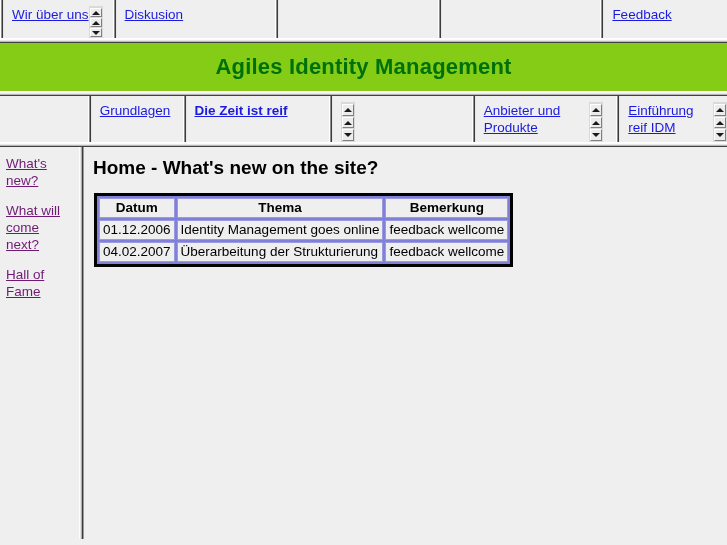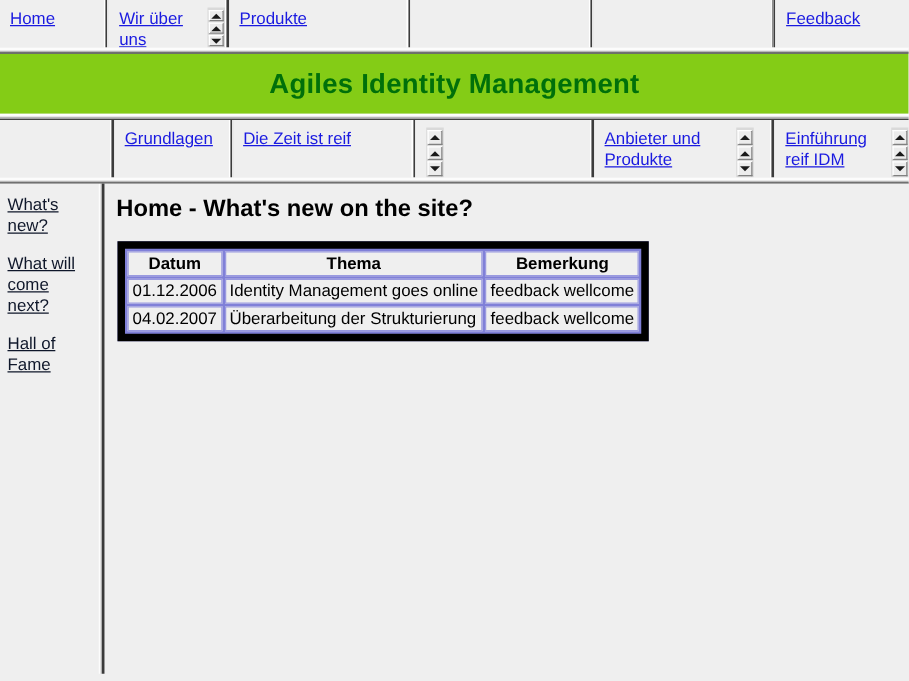--- a/index.html
+++ b/index.html
@@ -163,21 +163,21 @@
     padding: 8px 6px 0 6px;
     box-sizing: border-box;
     background: #efefef;
     overflow: hidden;
   }
 
   .sidelink {
     display: block;
     font-size: 13.5px;
     line-height: 17px;
-    color: #0f172a;
+    color: #701a75;
     text-decoration: underline;
     margin-bottom: 13px;
     cursor: pointer;
   }
 
   .content {
     flex: 1 1 auto;
     padding: 10px 0 0 9px;
     box-sizing: border-box;
     background: #efefef;
@@ -189,21 +189,21 @@
     font-size: 19px;
     font-weight: bold;
     color: #000000;
   }
 
   
   table.data {
     border-collapse: separate;
     border-spacing: 2px;
     background: #8080d8;
-    border: 6px solid #000000;
+    border: 3px solid #000000;
     margin-left: 1px;
   }
   table.data th,
   table.data td {
     background: #efefef;
     border: 1px solid #9a9ae0;
     font-size: 13.5px;
     line-height: 16px;
     padding: 1px 3px;
     color: #000000;
@@ -217,41 +217,38 @@
   table.data td.c-thema { text-align: left; }
   table.data td.c-bem   { text-align: left; }
 </style>
 </head>
 <body>
 
 <div class="frameset">
 
   <div class="frame-row" style="height:38px;">
     <div class="navbar" id="topnav">
-        <div class="navcell" style="flex: 1 1 84px; width: 84px;">
-          <span class="label">Home</span>
-        </div>
         <div class="cellsep"></div>
         <div class="navcell" style="flex: 1 1 93px; width: 93px; padding-right: 0px;">
           <span class="label">Wir über uns</span>
           <div class="scrollcol">
             <div class="arrowbtn up">
               <i></i>
             </div>
             <div class="arrowbtn up">
               <i></i>
             </div>
             <div class="arrowbtn down">
               <i></i>
             </div>
           </div>
         </div>
         <div class="cellsep"></div>
         <div class="navcell" style="flex: 1 1 143px; width: 143px;">
-          <span class="label">Produkte</span>
+          <span class="label">Diskusion</span>
         </div>
         <div class="cellsep"></div>
         <div class="navcell" style="flex: 1 1 143px; width: 143px;">
           <span class="label" style="text-decoration: none;"></span>
         </div>
         <div class="cellsep"></div>
         <div class="navcell" style="flex: 1 1 143px; width: 143px;">
           <span class="label" style="text-decoration: none;"></span>
         </div>
         <div class="cellsep"></div>
@@ -274,21 +271,21 @@
   <div class="frame-row" style="height:46px;">
     <div class="navbar" id="subnav">
         <div class="navcell" style="flex: 1 1 88px; width: 88px;">
           <span class="label" style="text-decoration: none;"></span>
         </div>
         <div class="cellsep"></div>
         <div class="navcell" style="flex: 1 1 91px; width: 91px;">
           <span class="label">Grundlagen</span>
         </div>
         <div class="cellsep"></div>
-        <div class="navcell" style="flex: 1 1 143px; width: 143px;">
+        <div class="navcell" style="flex: 1 1 143px; width: 143px; font-weight: bold;">
           <span class="label">Die Zeit ist reif</span>
         </div>
         <div class="cellsep"></div>
         <div class="navcell" style="flex: 1 1 139px; width: 139px; padding-right: 0px;">
           <div class="scrollcol">
             <div class="arrowbtn up">
               <i></i>
             </div>
             <div class="arrowbtn up">
               <i></i>

